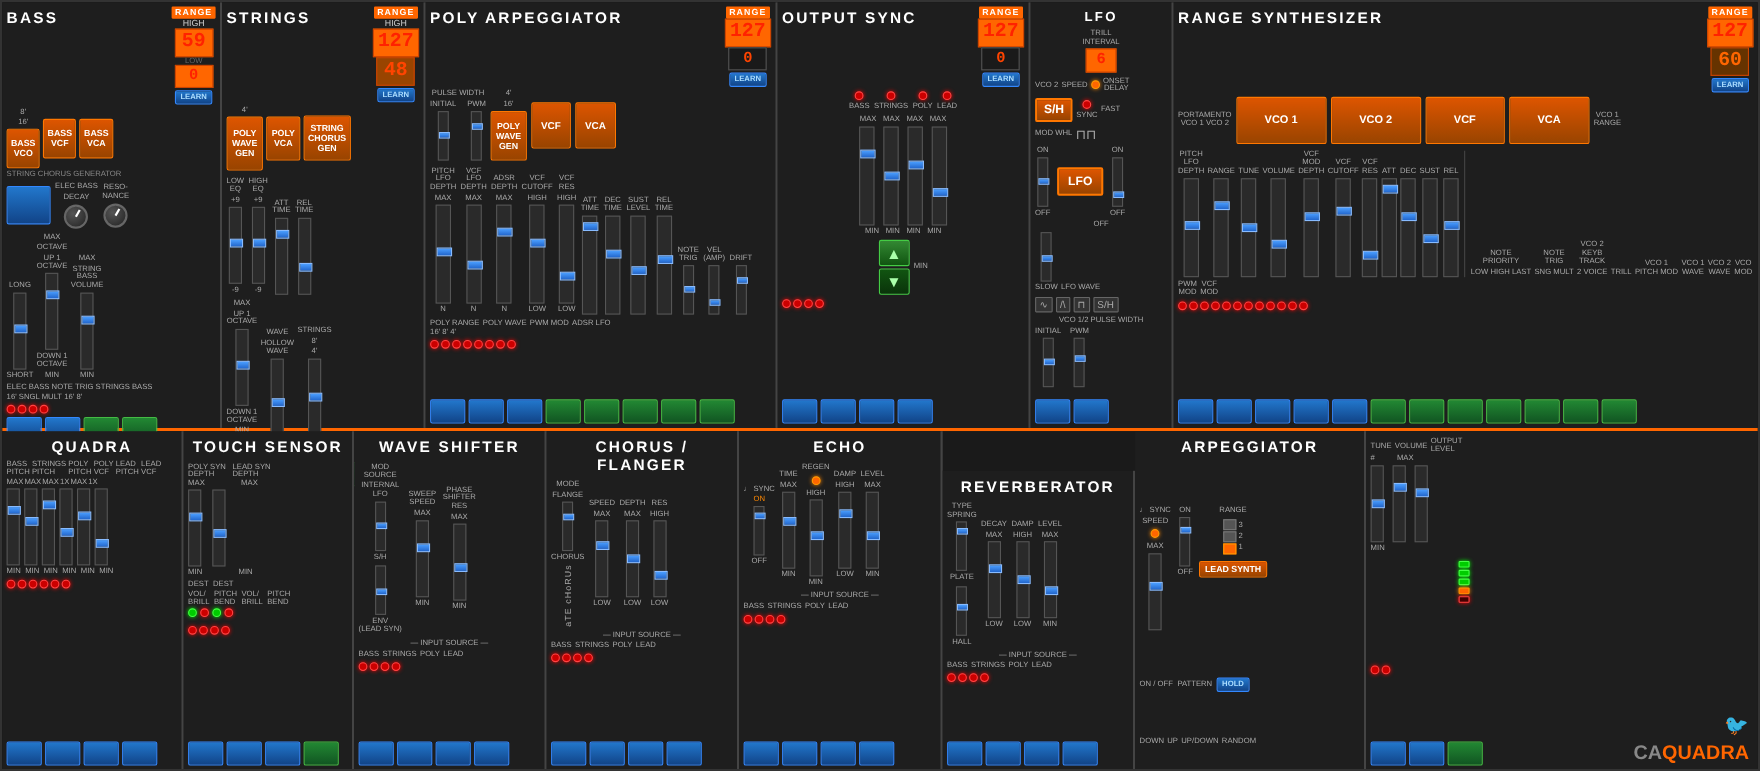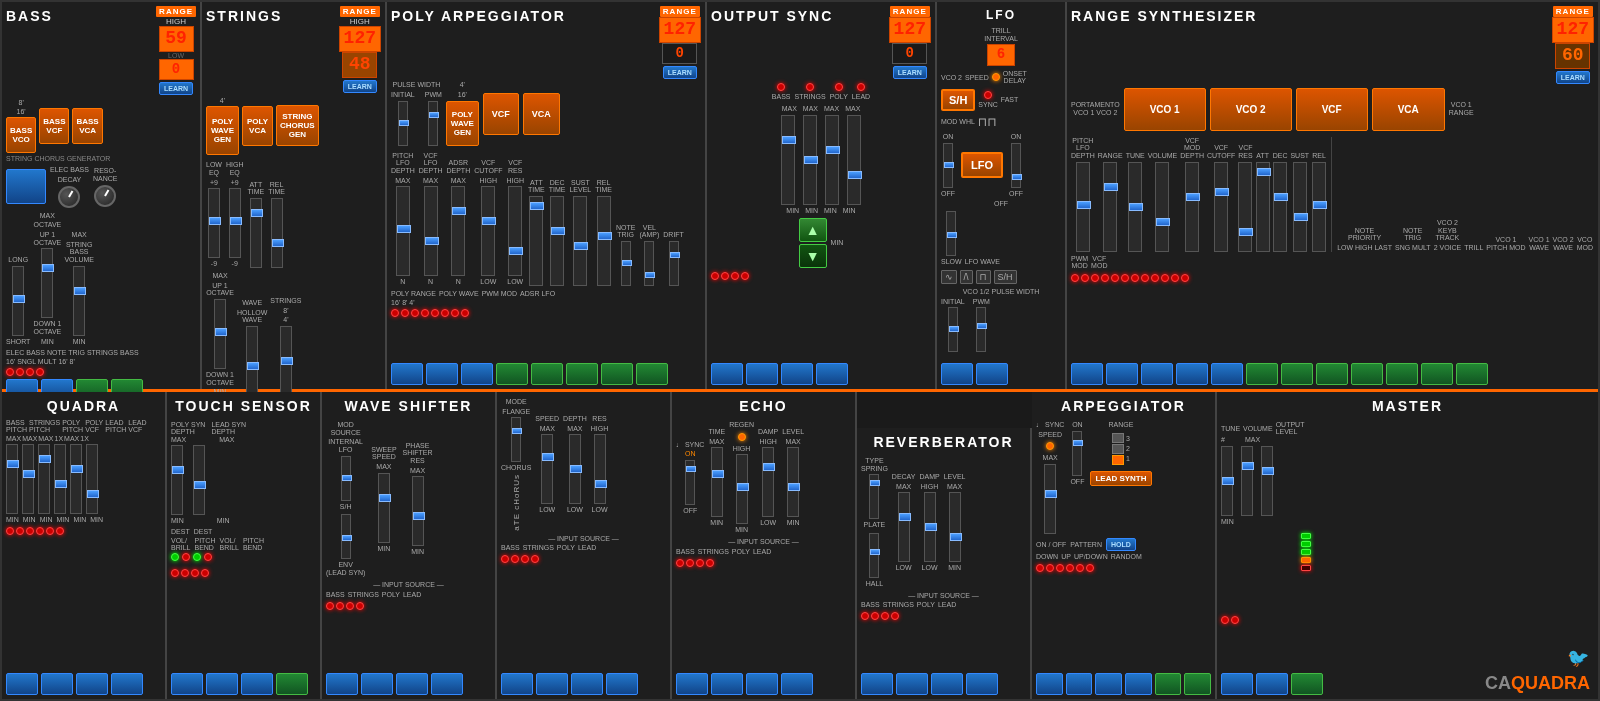--- a/index.html
+++ b/index.html
@@ -186,21 +186,21 @@
     .panel-output { width: 230px; }
     .panel-lfo-trill { width: 130px; }
     .panel-lead { width: 505px; }
 
     .panel-bender { width: 165px; }
     .panel-touch { width: 155px; }
     .panel-phase { width: 175px; }
     .panel-chorus { width: 175px; }
     .panel-echo { width: 185px; }
     .panel-reverb { width: 175px; margin-top: 36px; }
-    .panel-arp { width: 185px; }
+    .panel-arp { width: 210px; gap: 39px; }
     .panel-master { width: 140px; }
 
     
     .range-badge {
       background: #ff6600;
       color: white;
       font-size: 8px;
       font-weight: bold;
       padding: 1px 3px;
       border-radius: 1px;
@@ -1246,20 +1246,21 @@
       </div>
       <div class="big-btn-row">
         <div class="big-btn-blue"></div>
         <div class="big-btn-blue"></div>
         <div class="big-btn-blue"></div>
         <div class="big-btn-blue"></div>
       </div>
     </div>
 
     <div class="panel panel-chorus">
+      <div class="panel-title">CHORUS / FLANGER</div>
 
       <div class="flex-row" style="gap:4px; margin-top:2px;">
         <div class="flex-col">
           <div class="col-label">MODE</div>
           <div class="col-label">FLANGE</div>
           <div class="vslider-sm">
               <div class="vslider-sm-handle" style="top:10px;"></div>
             </div>
           <div class="col-label">CHORUS</div>
           <div class="ate-chorus">aTE cHoRUs</div>
@@ -1507,21 +1508,20 @@
         <div class="big-btn-blue"></div>
         <div class="big-btn-blue"></div>
         <div class="big-btn-blue"></div>
         <div class="big-btn-blue"></div>
         <div class="big-btn-green"></div>
         <div class="big-btn-green"></div>
       </div>
     </div>
 
     <div class="panel panel-master" style="border-right:none; flex:1; position:relative;">
-      <div class="panel-title">MASTER</div>
 
       <div class="flex-row" style="gap:3px; font-size:7px; color:#aaa; margin-top:2px;">
         <div>TUNE</div>
         <div>VOLUME</div>
         <div>OUTPUT<br>LEVEL</div>
       </div>
 
       <div class="flex-row" style="gap:2px; margin-top:1px;">
         <div class="col-label">#</div>
         <div style="width:16px;"></div>

